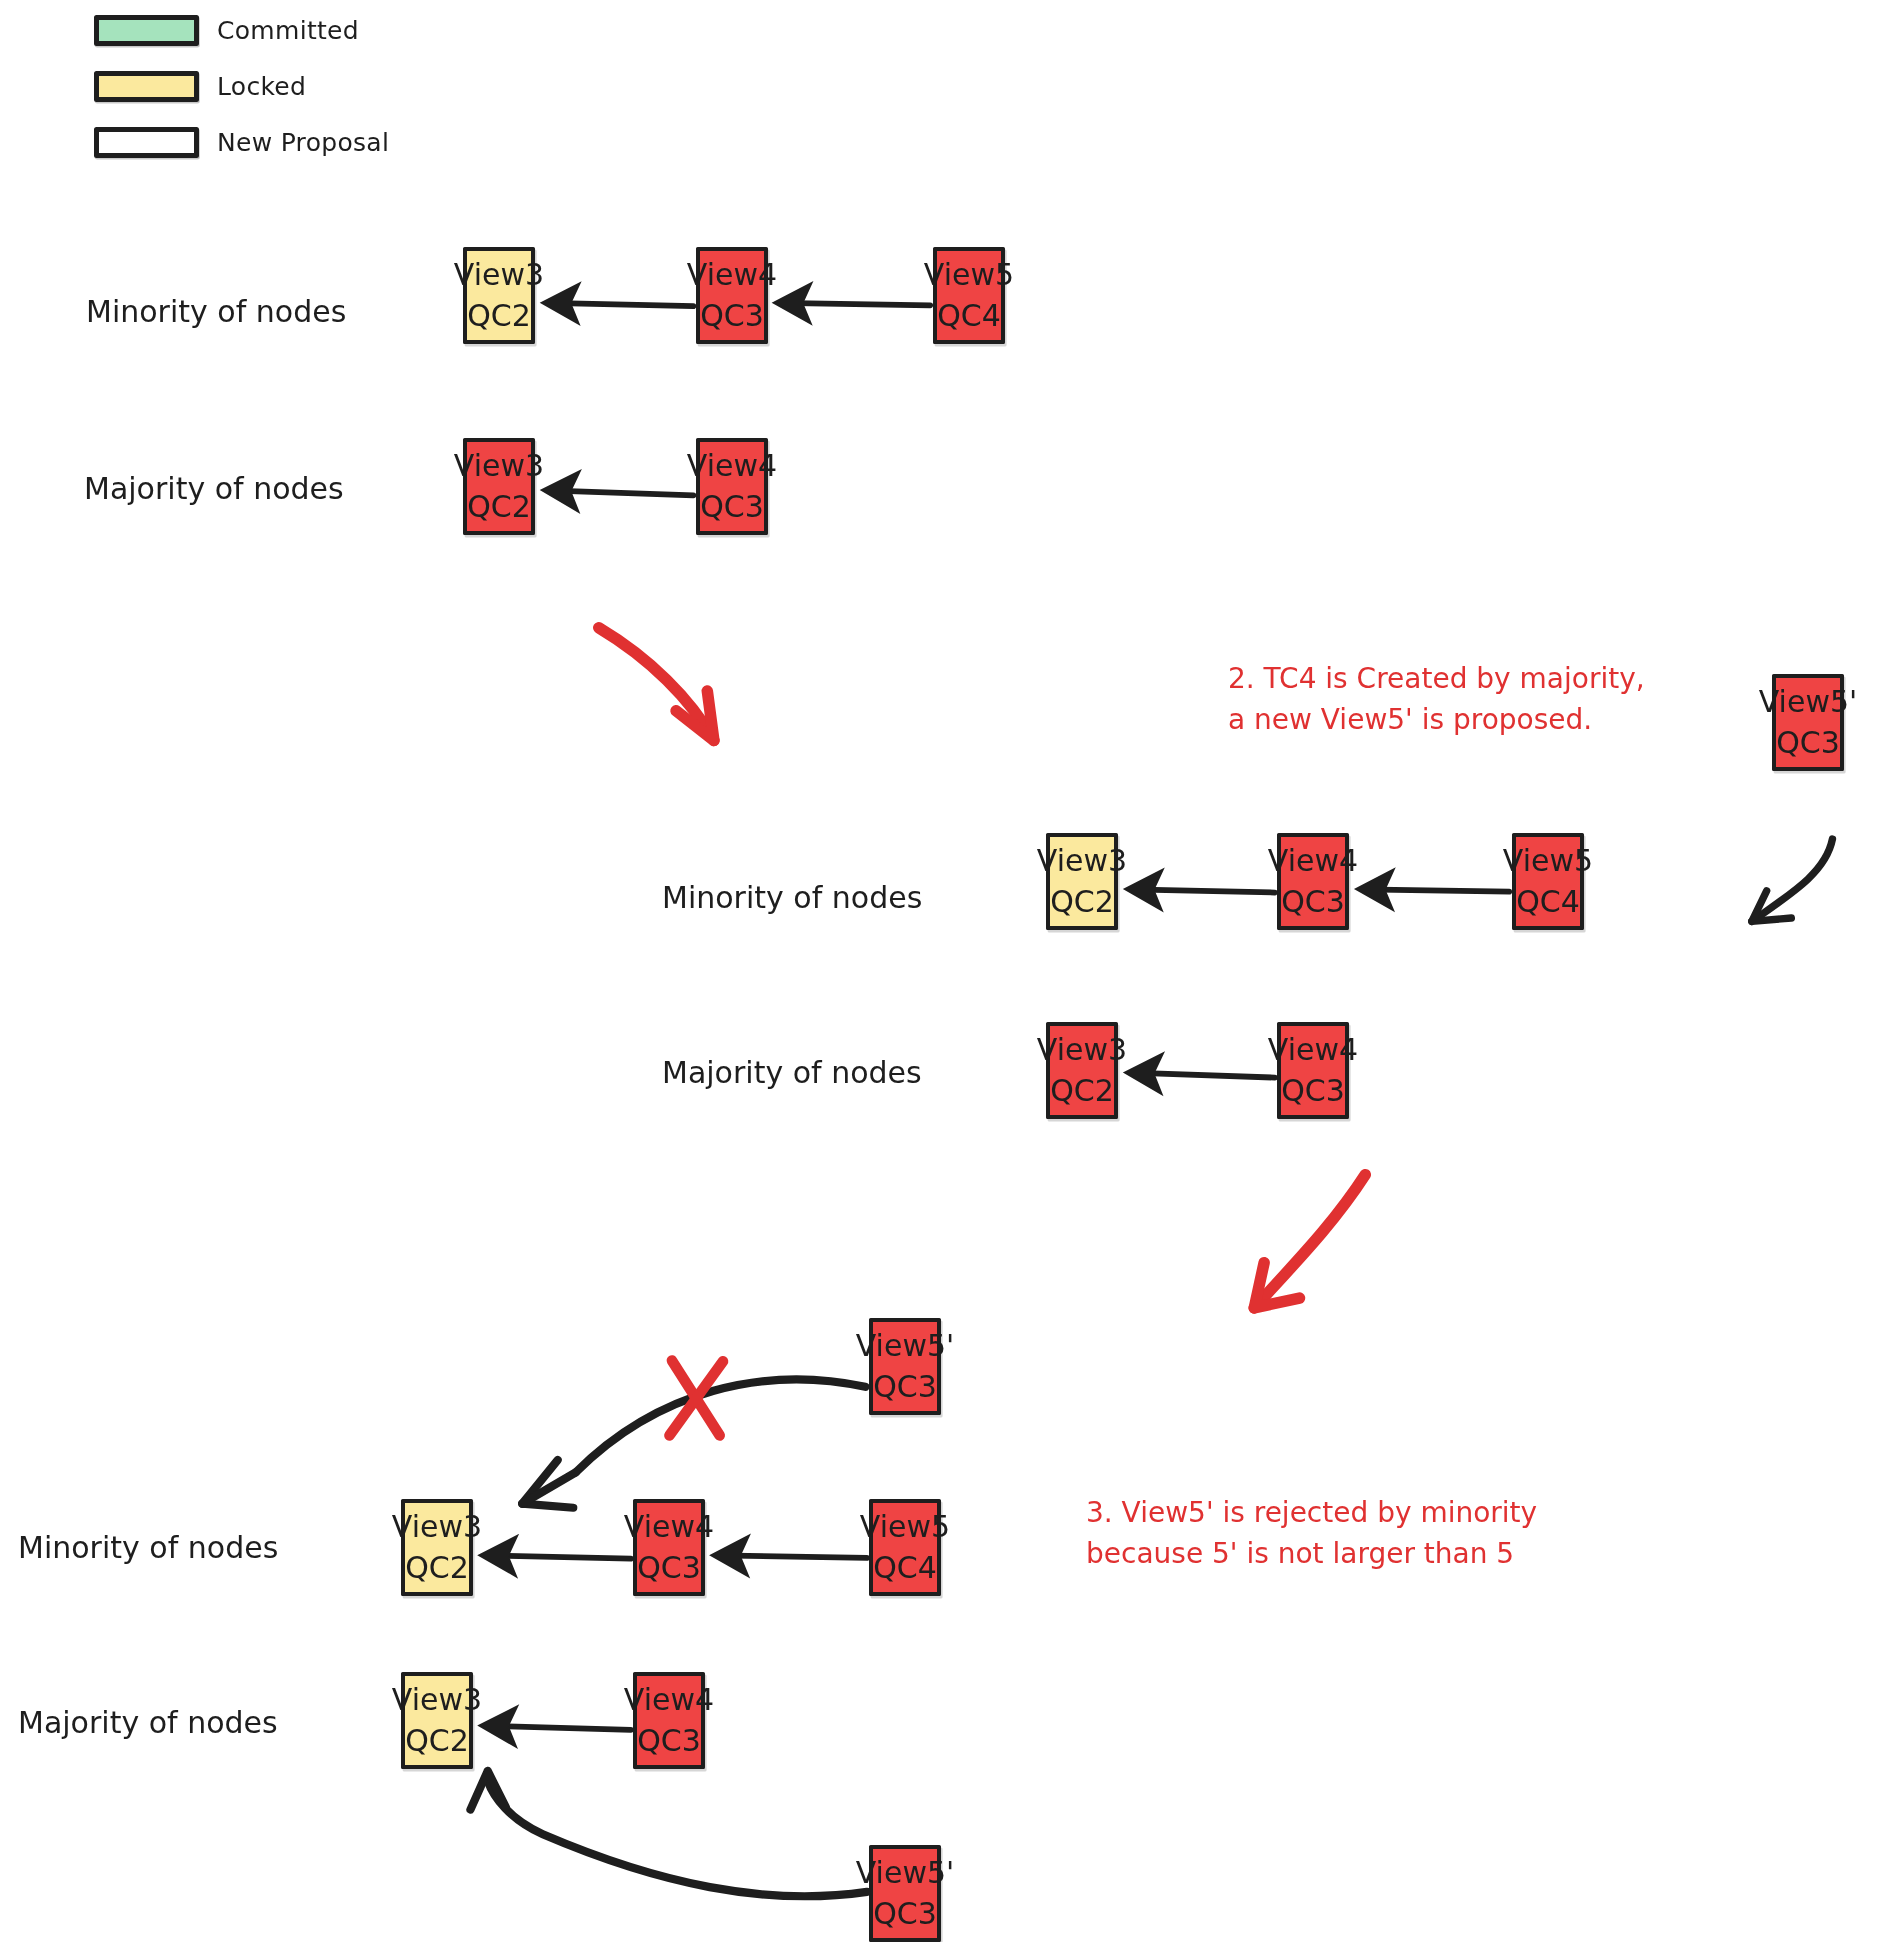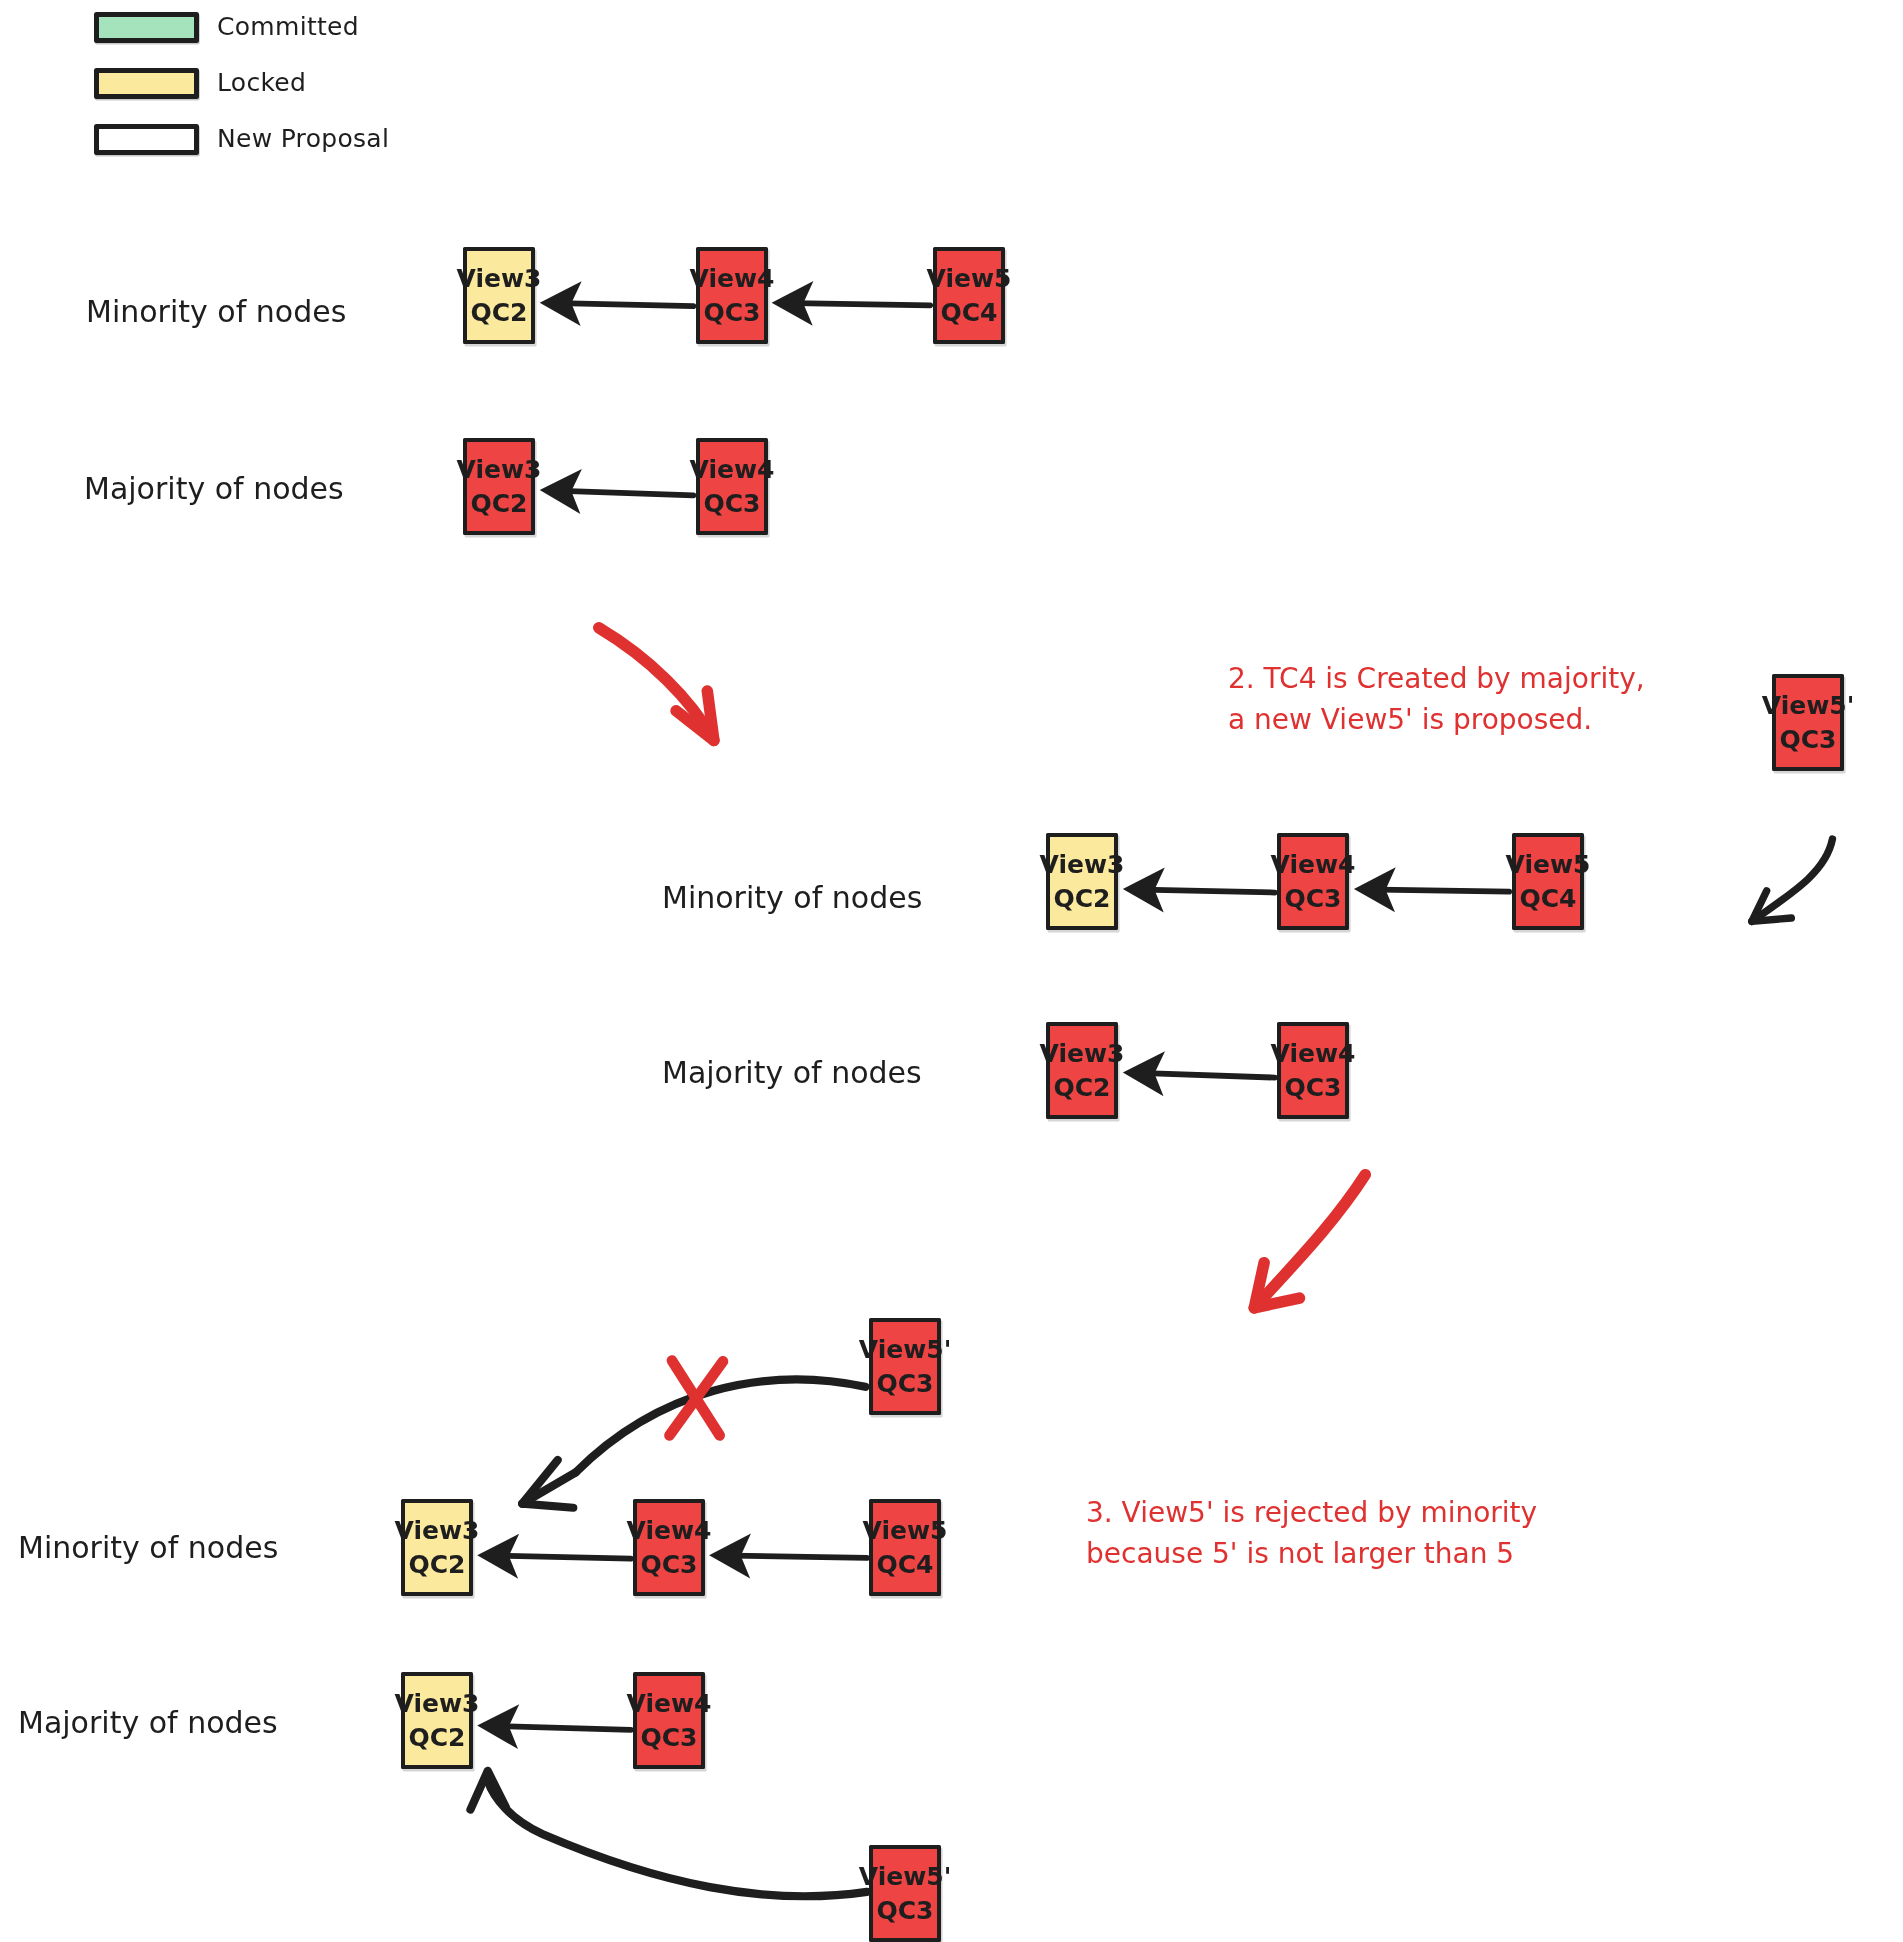--- a/index.html
+++ b/index.html
@@ -2,38 +2,38 @@
 <html style="font-size:13px"><head>
 <meta charset="utf-8">
 <style>
   html,body{margin:0;padding:0;background:#ffffff;}
   body{width:1904px;height:1943px;position:relative;overflow:hidden;
        font-family:"DejaVu Sans", sans-serif;}
   .canvas{position:absolute;left:0;top:0;width:1904px;height:1943px;}
 
   
   .legend{position:absolute;left:59px;top:11.5px;}
-  .legend-row{display:flex;align-items:flex-start;height:38px;margin-bottom:18px;padding-left:35px;}
+  .legend-row{display:flex;align-items:center;height:38px;margin-bottom:18px;padding-left:35px;}
   .legend-swatch{width:105px;height:31px;border:5px solid #1e1e1e;border-radius:2.5px;
                  box-sizing:border-box;box-shadow:0.8px 1.6px 0 rgba(30,30,30,.25);}
   .legend-label{margin-left:18px;font-size:25px;color:#1e1e1e;
                 font-family:"DejaVu Sans", sans-serif;letter-spacing:0.3px;}
 
   
   .rowlabel{position:absolute;font-size:30px;color:#1e1e1e;white-space:nowrap;
             font-family:"DejaVu Sans", sans-serif;}
 
   
   .node{position:absolute;width:72px;height:97px;box-sizing:border-box;
         border:4.1px solid #1e1e1e;border-radius:1.6px;background:#ef4444;
         display:flex;flex-direction:column;align-items:center;justify-content:center;
         box-shadow:1.6px 2.5px 0 rgba(30,30,30,.18);}
   .node.locked{background:#fbe99e;}
-  .node .t{font-size:25px;line-height:1.25;color:#1e1e1e;
-           font-family:"DejaVu Sans", sans-serif;font-weight:bold;}
+  .node .t{font-size:30px;line-height:1.25;color:#1e1e1e;
+           font-family:"DejaVu Sans", sans-serif;}
   .node .t.l2{margin-top:3.3px;text-align:center;}
 
   
   .note{position:absolute;color:#e03131;font-size:28px;line-height:1.48;
         white-space:pre-line;font-family:"DejaVu Sans", sans-serif;}
 
   
   .overlay{position:absolute;left:0;top:0;width:1904px;height:1943px;
            pointer-events:none;}
 </style>

